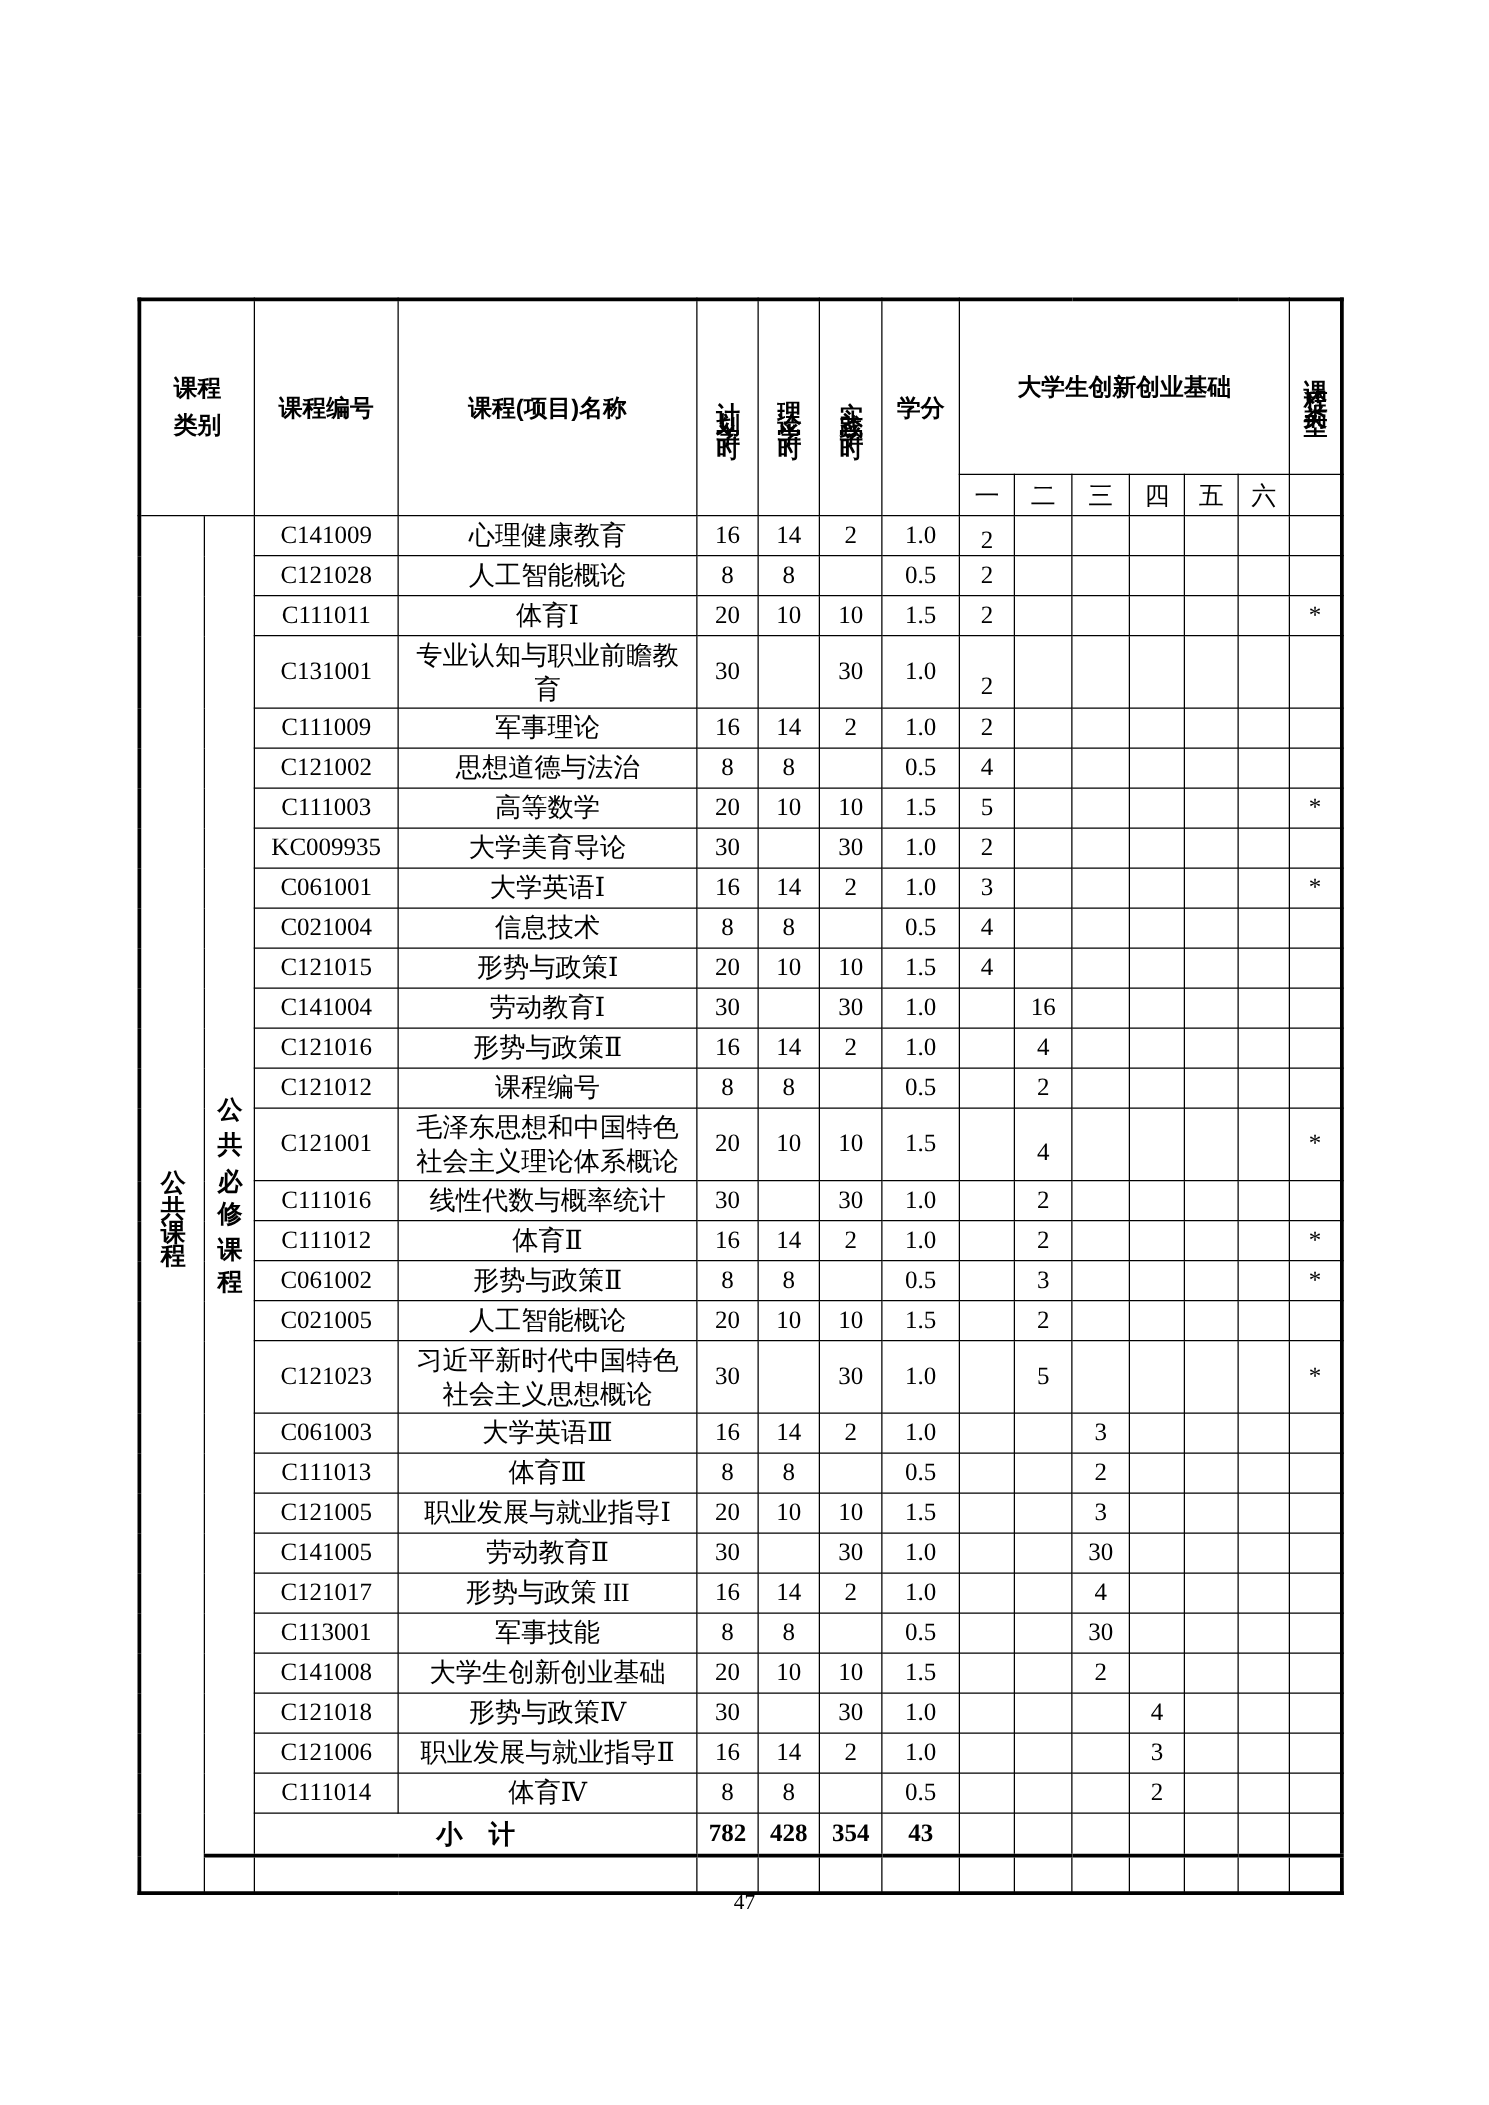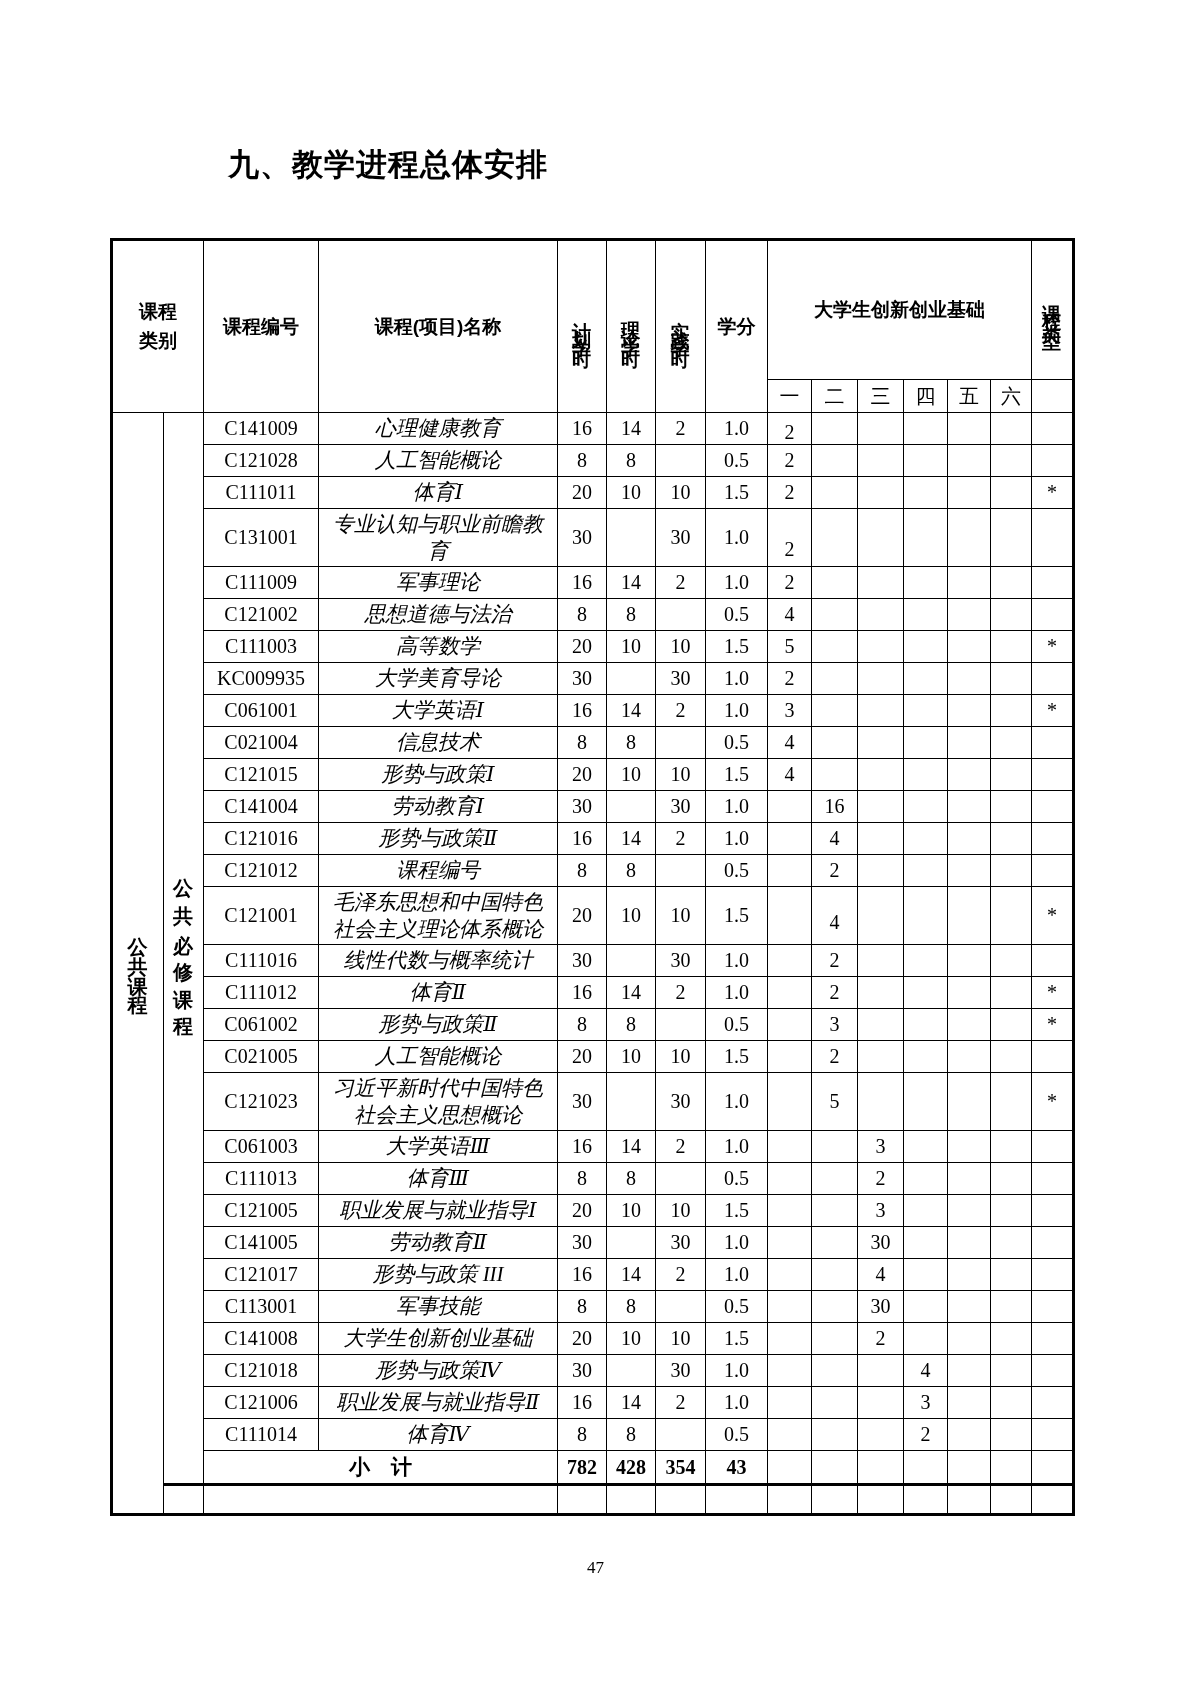--- a/index.html
+++ b/index.html
@@ -57,44 +57,43 @@
   .vtxt.inner {
     letter-spacing: 28px;
     font-family: "Liberation Sans","DejaVu Sans",sans-serif;
     font-weight: bold; font-size: 20px;
   }
   .sched tbody tr.r { height: 32px; }
   .sched tbody tr.tall { height: 58px; }
   .sched tbody tr.subtotal { height: 34px; }
   .sched tbody tr.empty-row { height: 30px; }
   .sched td.code { font-size: 20px; margin-top: 31px; }
-  .sched td.name { font-size: 21px; padding: 0 10px; line-height: 1.25; font-style: italic; }
+  .sched td.name { font-size: 21px; padding: 0 10px; line-height: 1.25; }
   .sched td.num { font-size: 20px; }
   .sched td.typ { font-size: 20px; }
   .sched td.shift1 { padding-top: 8px; }
   .sched td.shift2 { padding-top: 14px; }
   .sched td.shift3 { padding-top: 24px; }
   .sched tr.subtotal td { font-weight: bold; margin-top: 26px; }
   .sched tr.subtotal td.stlabel {
     font-family: "Liberation Sans","DejaVu Sans",sans-serif;
     font-size: 21px;
   }
   .sched tr.empty-row td { border-top: 3px solid #000; }
   .pageno {
-    position: absolute; left: 0; width: 100%; top: 1558px;
+    position: absolute; left: 0; width: 100%; top: 1512px;
     text-align: center; font-size: 17px;
     font-family: "Liberation Serif","DejaVu Serif",serif;
   }
 </style>
 </head>
 <body>
 
 <div class="page">
 
-  <h1 class="doc-title">九、教学进程总体安排</h1>
   <h2 class="doc-subtitle">(一)教学进程表</h2>
 
   <table class="sched">
     <colgroup>
       <col style="width:52px">
         <col style="width:40px">
         <col style="width:115px">
         <col style="width:239px">
       <col style="width:49px">
         <col style="width:49px">

